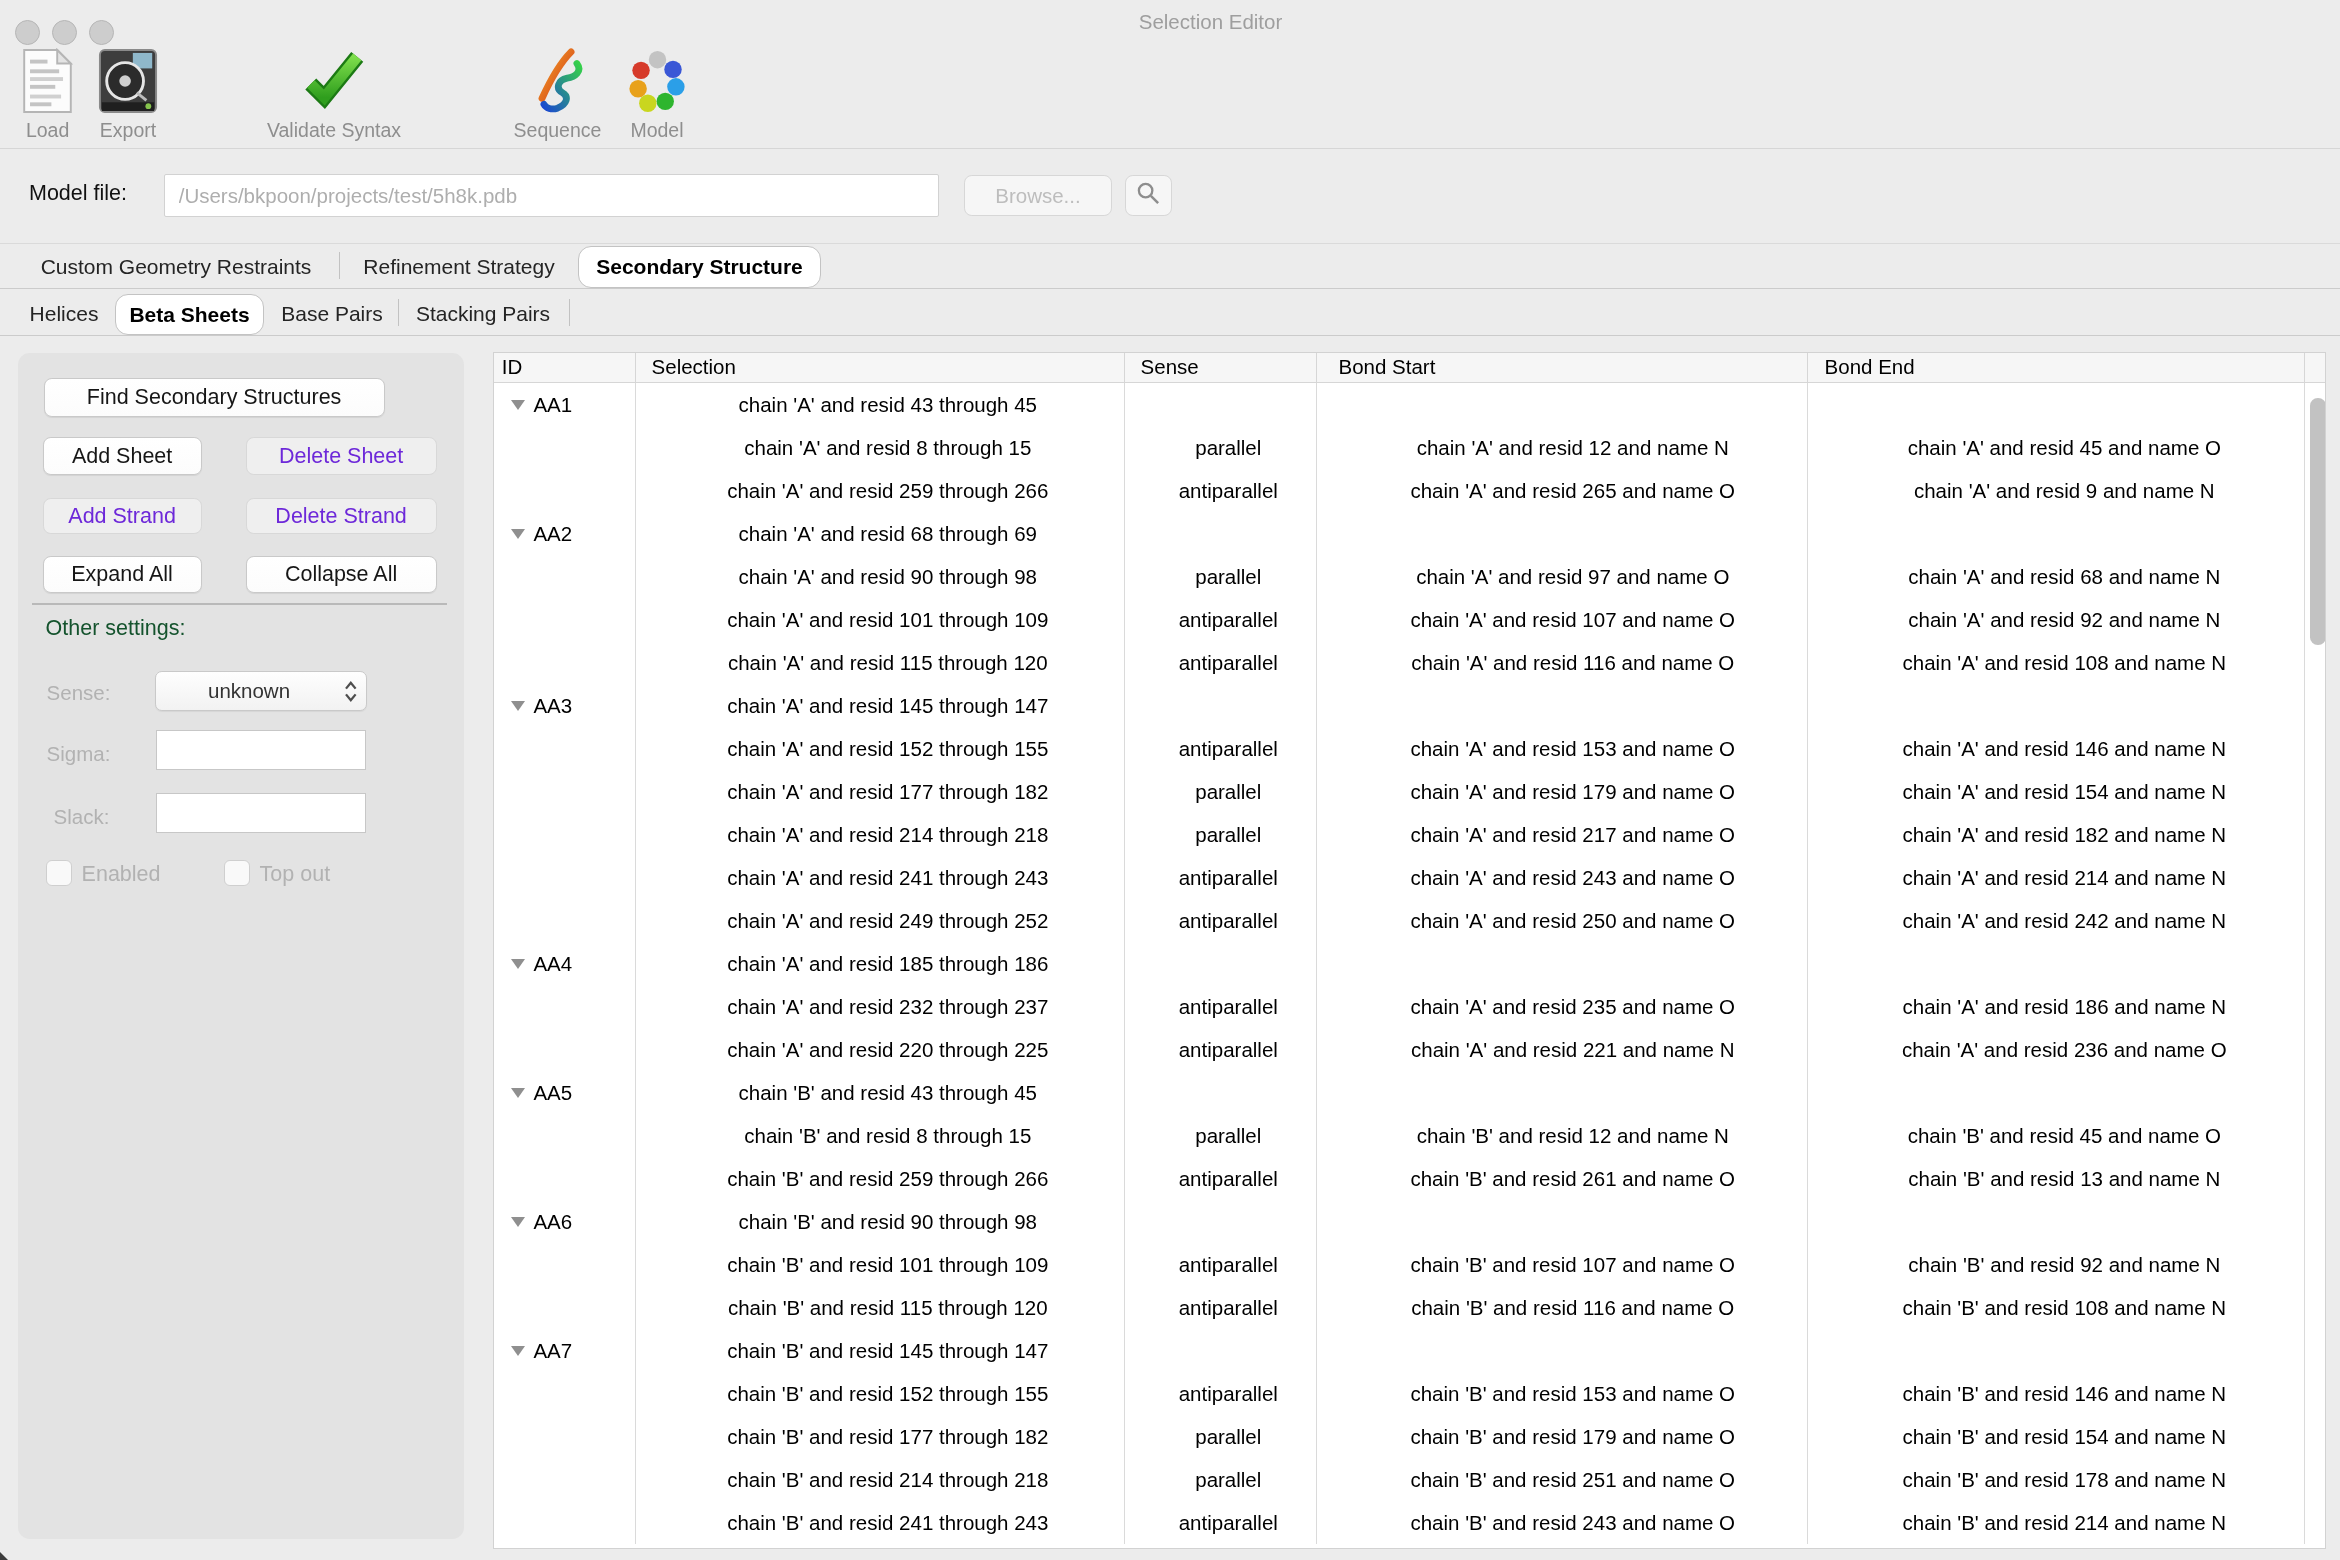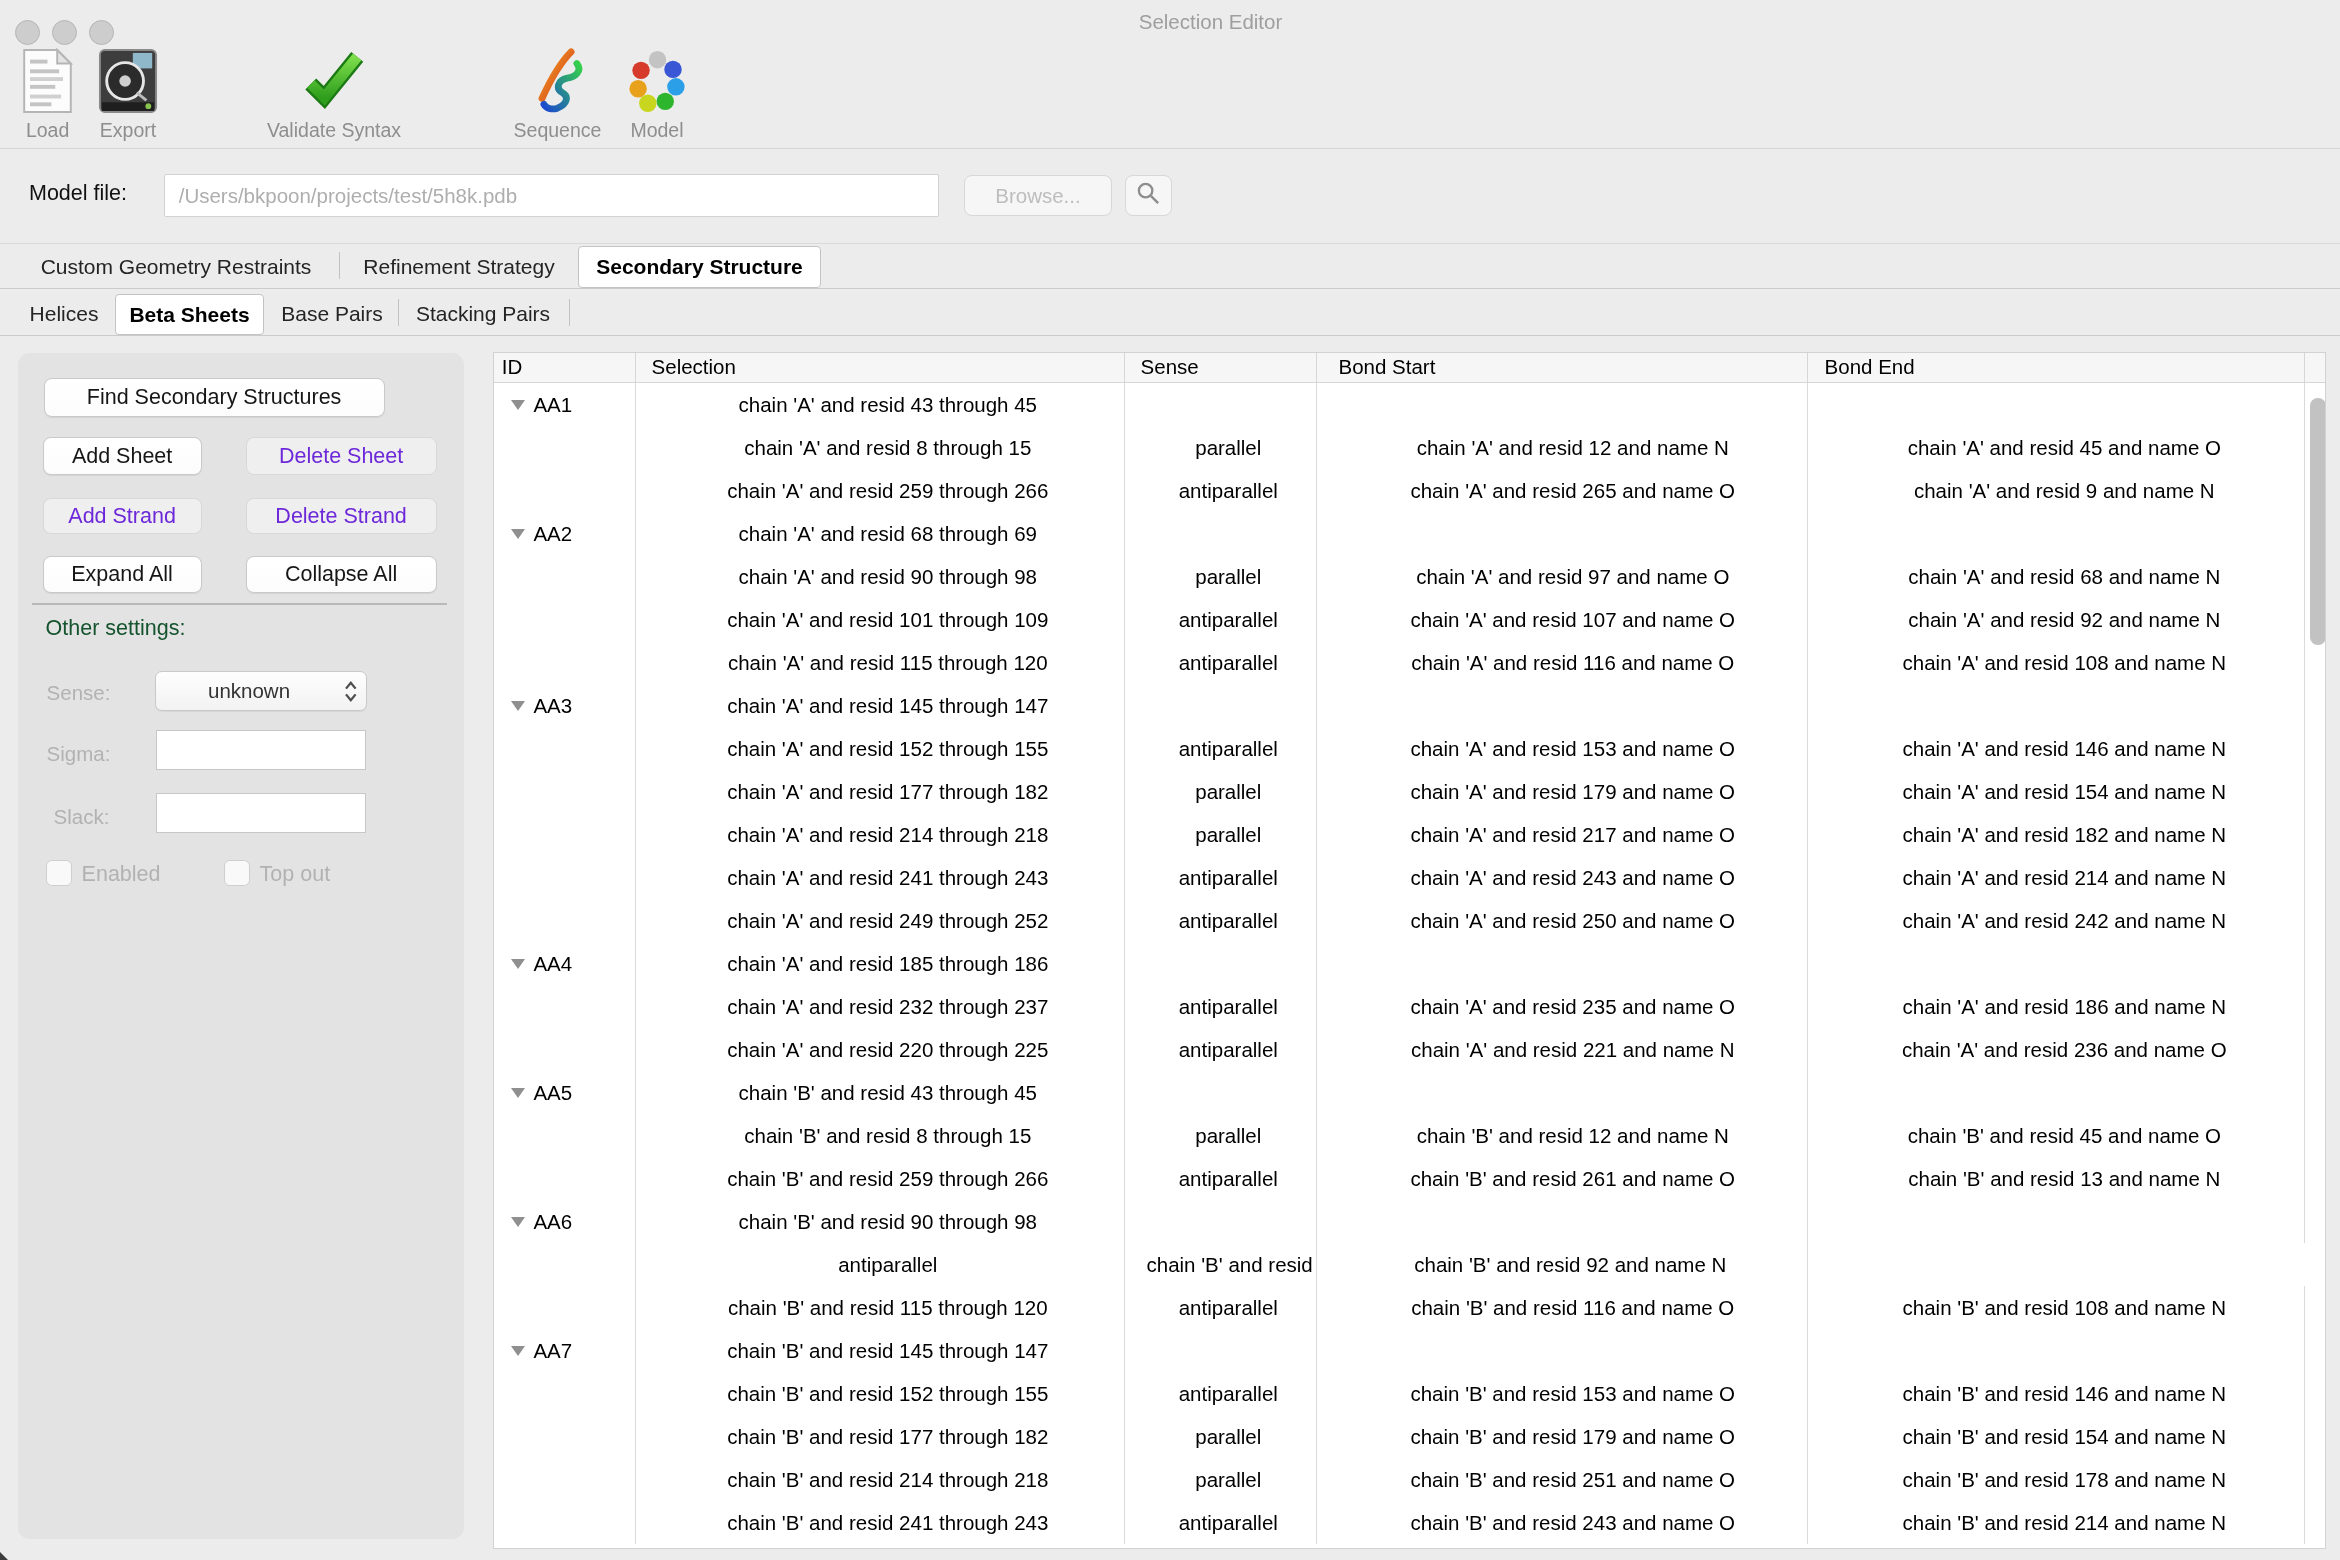--- a/index.html
+++ b/index.html
@@ -19,21 +19,21 @@
 
   
   .mf-label{position:absolute;left:29px;top:181px;font-size:21.5px;color:#111;}
   .mf-input{position:absolute;left:164px;top:174px;width:775px;height:43px;box-sizing:border-box;border:1px solid #d2d2d2;border-radius:2px;background:#fff;font-size:20.5px;color:#aeaeae;padding:0 13.7px;font-family:"Liberation Sans","DejaVu Sans",sans-serif;outline:none;}
   .browse-btn{position:absolute;left:964px;top:175px;width:148px;height:41px;border-radius:7.8px;background:#f6f6f6;border:1px solid #d7d7d7;box-sizing:border-box;display:flex;align-items:center;justify-content:center;font-size:20.5px;color:#bdbdbd;}
   .search-btn{position:absolute;left:1125px;top:175px;width:47px;height:41px;border-radius:7.8px;background:#f6f6f6;border:1px solid #d7d7d7;box-sizing:border-box;display:flex;align-items:center;justify-content:center;}
 
   
   .hline{position:absolute;left:0;width:2341px;height:1px;background:#cbcbcb;}
   .tab-text{position:absolute;transform:translateX(-50%);font-size:21px;color:#242424;white-space:nowrap;}
-  .tab-sel{position:absolute;background:#fff;border:1px solid #c3c3c3;border-radius:4px;box-sizing:border-box;display:flex;align-items:center;justify-content:center;font-size:21px;font-weight:bold;color:#000;white-space:nowrap;z-index:2;}
+  .tab-sel{position:absolute;background:#fff;border:1px solid #c3c3c3;border-radius:13px;box-sizing:border-box;display:flex;align-items:center;justify-content:center;font-size:21px;font-weight:bold;color:#000;white-space:nowrap;z-index:2;}
   .vsep{position:absolute;width:1px;background:#c2c2c2;}
 
   
   .panel{position:absolute;left:17.6px;top:353px;width:446px;height:1186px;background:#e3e3e3;border-radius:11.7px;}
   .btn{position:absolute;background:linear-gradient(#ffffff,#fcfcfc);border:1px solid #c9c9c9;border-radius:7.8px;box-sizing:border-box;display:flex;align-items:center;justify-content:center;font-size:21.5px;color:#161616;box-shadow:0 1px 1px rgba(0,0,0,0.07);white-space:nowrap;}
   .btn.disabled{background:rgba(255,255,255,0.42);border-color:#d8d8d8;color:#6d28d9;box-shadow:none;}
   .panel-divider{position:absolute;left:14.6px;top:250px;width:415px;height:2px;background:#b9b9b9;}
   .settings-title{position:absolute;left:28px;top:263px;font-size:21.5px;color:#14532d;}
   .set-label{position:absolute;font-size:20.5px;color:#b2b2b2;}
   .popup{position:absolute;left:137px;top:318px;width:212px;height:40px;box-sizing:border-box;background:linear-gradient(#fefefe,#f2f2f2);border:1px solid #c9c9c9;border-radius:6.8px;display:flex;align-items:center;box-shadow:0 1px 1px rgba(0,0,0,0.06);}
@@ -460,20 +460,21 @@
         <div class="td c-sense"></div>
         <div class="td c-bs"></div>
         <div class="td c-be"></div>
         <div class="td"></div>
       </div>
         <div class="trow">
         <div class="td c-id">
           <span class="tri"></span>
           <span class="rid"></span>
         </div>
+        <div class="td c-sel">chain 'B' and resid 101 through 109</div>
         <div class="td c-sense">antiparallel</div>
         <div class="td c-bs">chain 'B' and resid 107 and name O</div>
         <div class="td c-be">chain 'B' and resid 92 and name N</div>
         <div class="td"></div>
       </div>
         <div class="trow">
         <div class="td c-id">
           <span class="tri"></span>
           <span class="rid"></span>
         </div>

